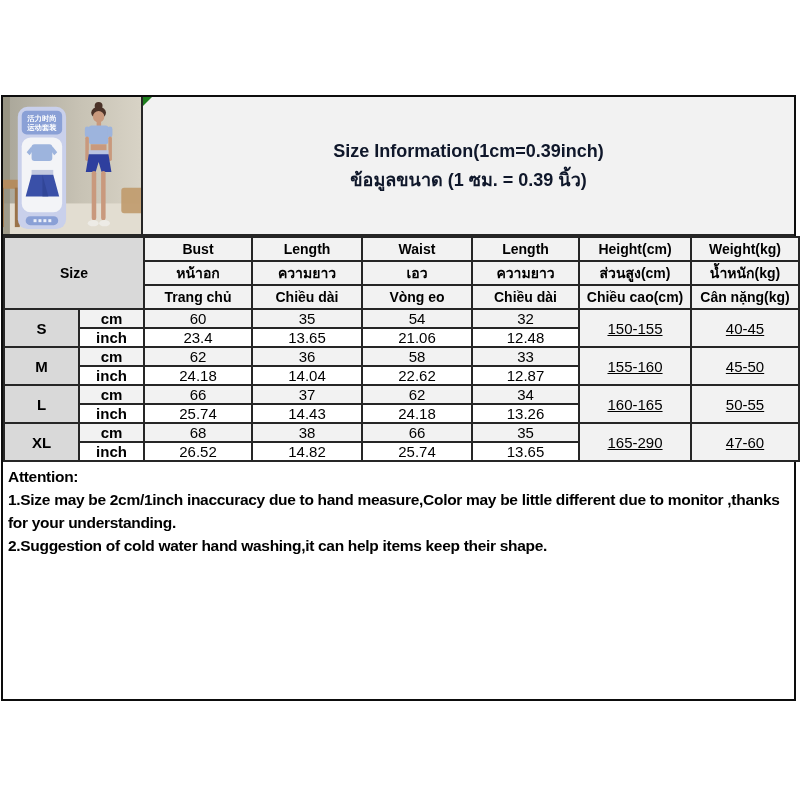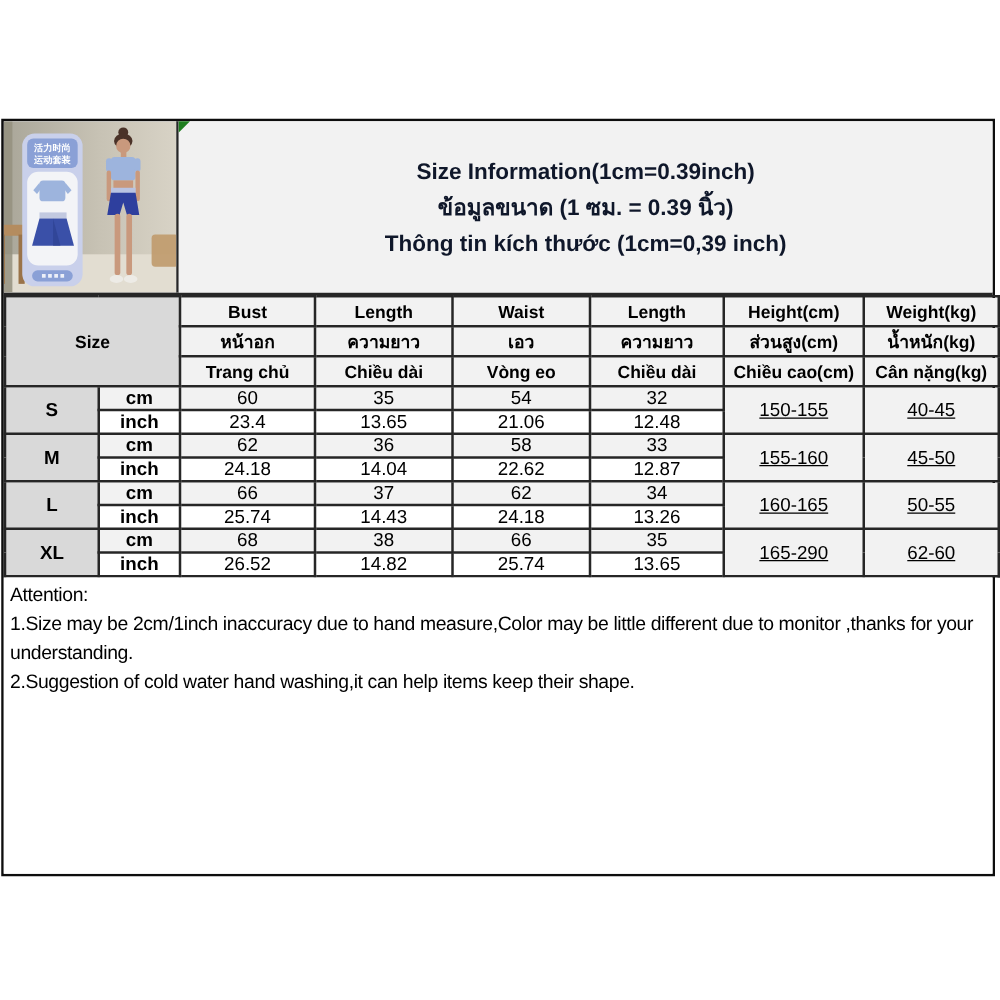--- a/index.html
+++ b/index.html
@@ -46,21 +46,21 @@
   .size-cell { background: #d9d9d9 !important; font-size: 27px; font-weight: bold; }
   .size-label { background: #d9d9d9 !important; font-size: 16px; font-weight: bold; }
   .unit-cell { font-weight: bold; font-size: 15px; }
   tr.cm-row td { background: #f2f2f2; }
   tr.inch-row td { background: #ffffff; }
   td.range-cell { background: #f2f2f2 !important; font-size: 15px; text-decoration: underline; }
 
   
   .attention {
     flex: 1; background: #fff; padding: 3px 5px 0 5px;
-    font-size: 15.5px; letter-spacing: -0.3px; line-height: 23px; color: #000;
+    font-size: 15.5px; letter-spacing: -0.3px; line-height: 23px; color: #000; font-weight: bold;
   }
 
   
   .badge-text { font-size: 7.5px; font-weight: bold; fill: #ffffff; }
 </style>
 </head>
 <body>
 
 <div class="canvas">
   <div class="sheet">
@@ -133,21 +133,20 @@
             <rect x="99.5" y="75" width="4.6" height="50" rx="2.3" fill="#c9997d"></rect>
             <ellipse cx="91.5" cy="128" rx="5.5" ry="3.2" fill="#edebe6"></ellipse>
             <ellipse cx="103" cy="128" rx="5.5" ry="3.2" fill="#edebe6"></ellipse>
           </g>
         </svg>
       </div>
       <div class="title-cell">
         <div class="comment-marker"></div>
         <div class="title-line">Size Information(1cm=0.39inch)</div>
         <div class="title-line">ข้อมูลขนาด (1 ซม. = 0.39 นิ้ว)</div>
-        <div class="title-line">Thông tin kích thước (1cm=0,39 inch)</div>
       </div>
     </div>
 
     <table class="size-table">
       <colgroup>
         <col style="width:75px">
           <col style="width:65px">
         <col style="width:108px">
           <col style="width:110px">
         <col style="width:110px">
@@ -238,21 +237,21 @@
       </tr>
 
       <tr class="drow cm-row">
         <th class="size-label" rowspan="2">XL</th>
         <td class="unit-cell">cm</td>
         <td>68</td>
         <td>38</td>
         <td>66</td>
         <td>35</td>
         <td class="range-cell" rowspan="2">165-290</td>
-        <td class="range-cell" rowspan="2">62-60</td>
+        <td class="range-cell" rowspan="2">47-60</td>
       </tr>
       <tr class="drow inch-row">
         <td class="unit-cell">inch</td>
         <td>26.52</td>
         <td>14.82</td>
         <td>25.74</td>
         <td>13.65</td>
       </tr>
     </tbody>
       </table>

